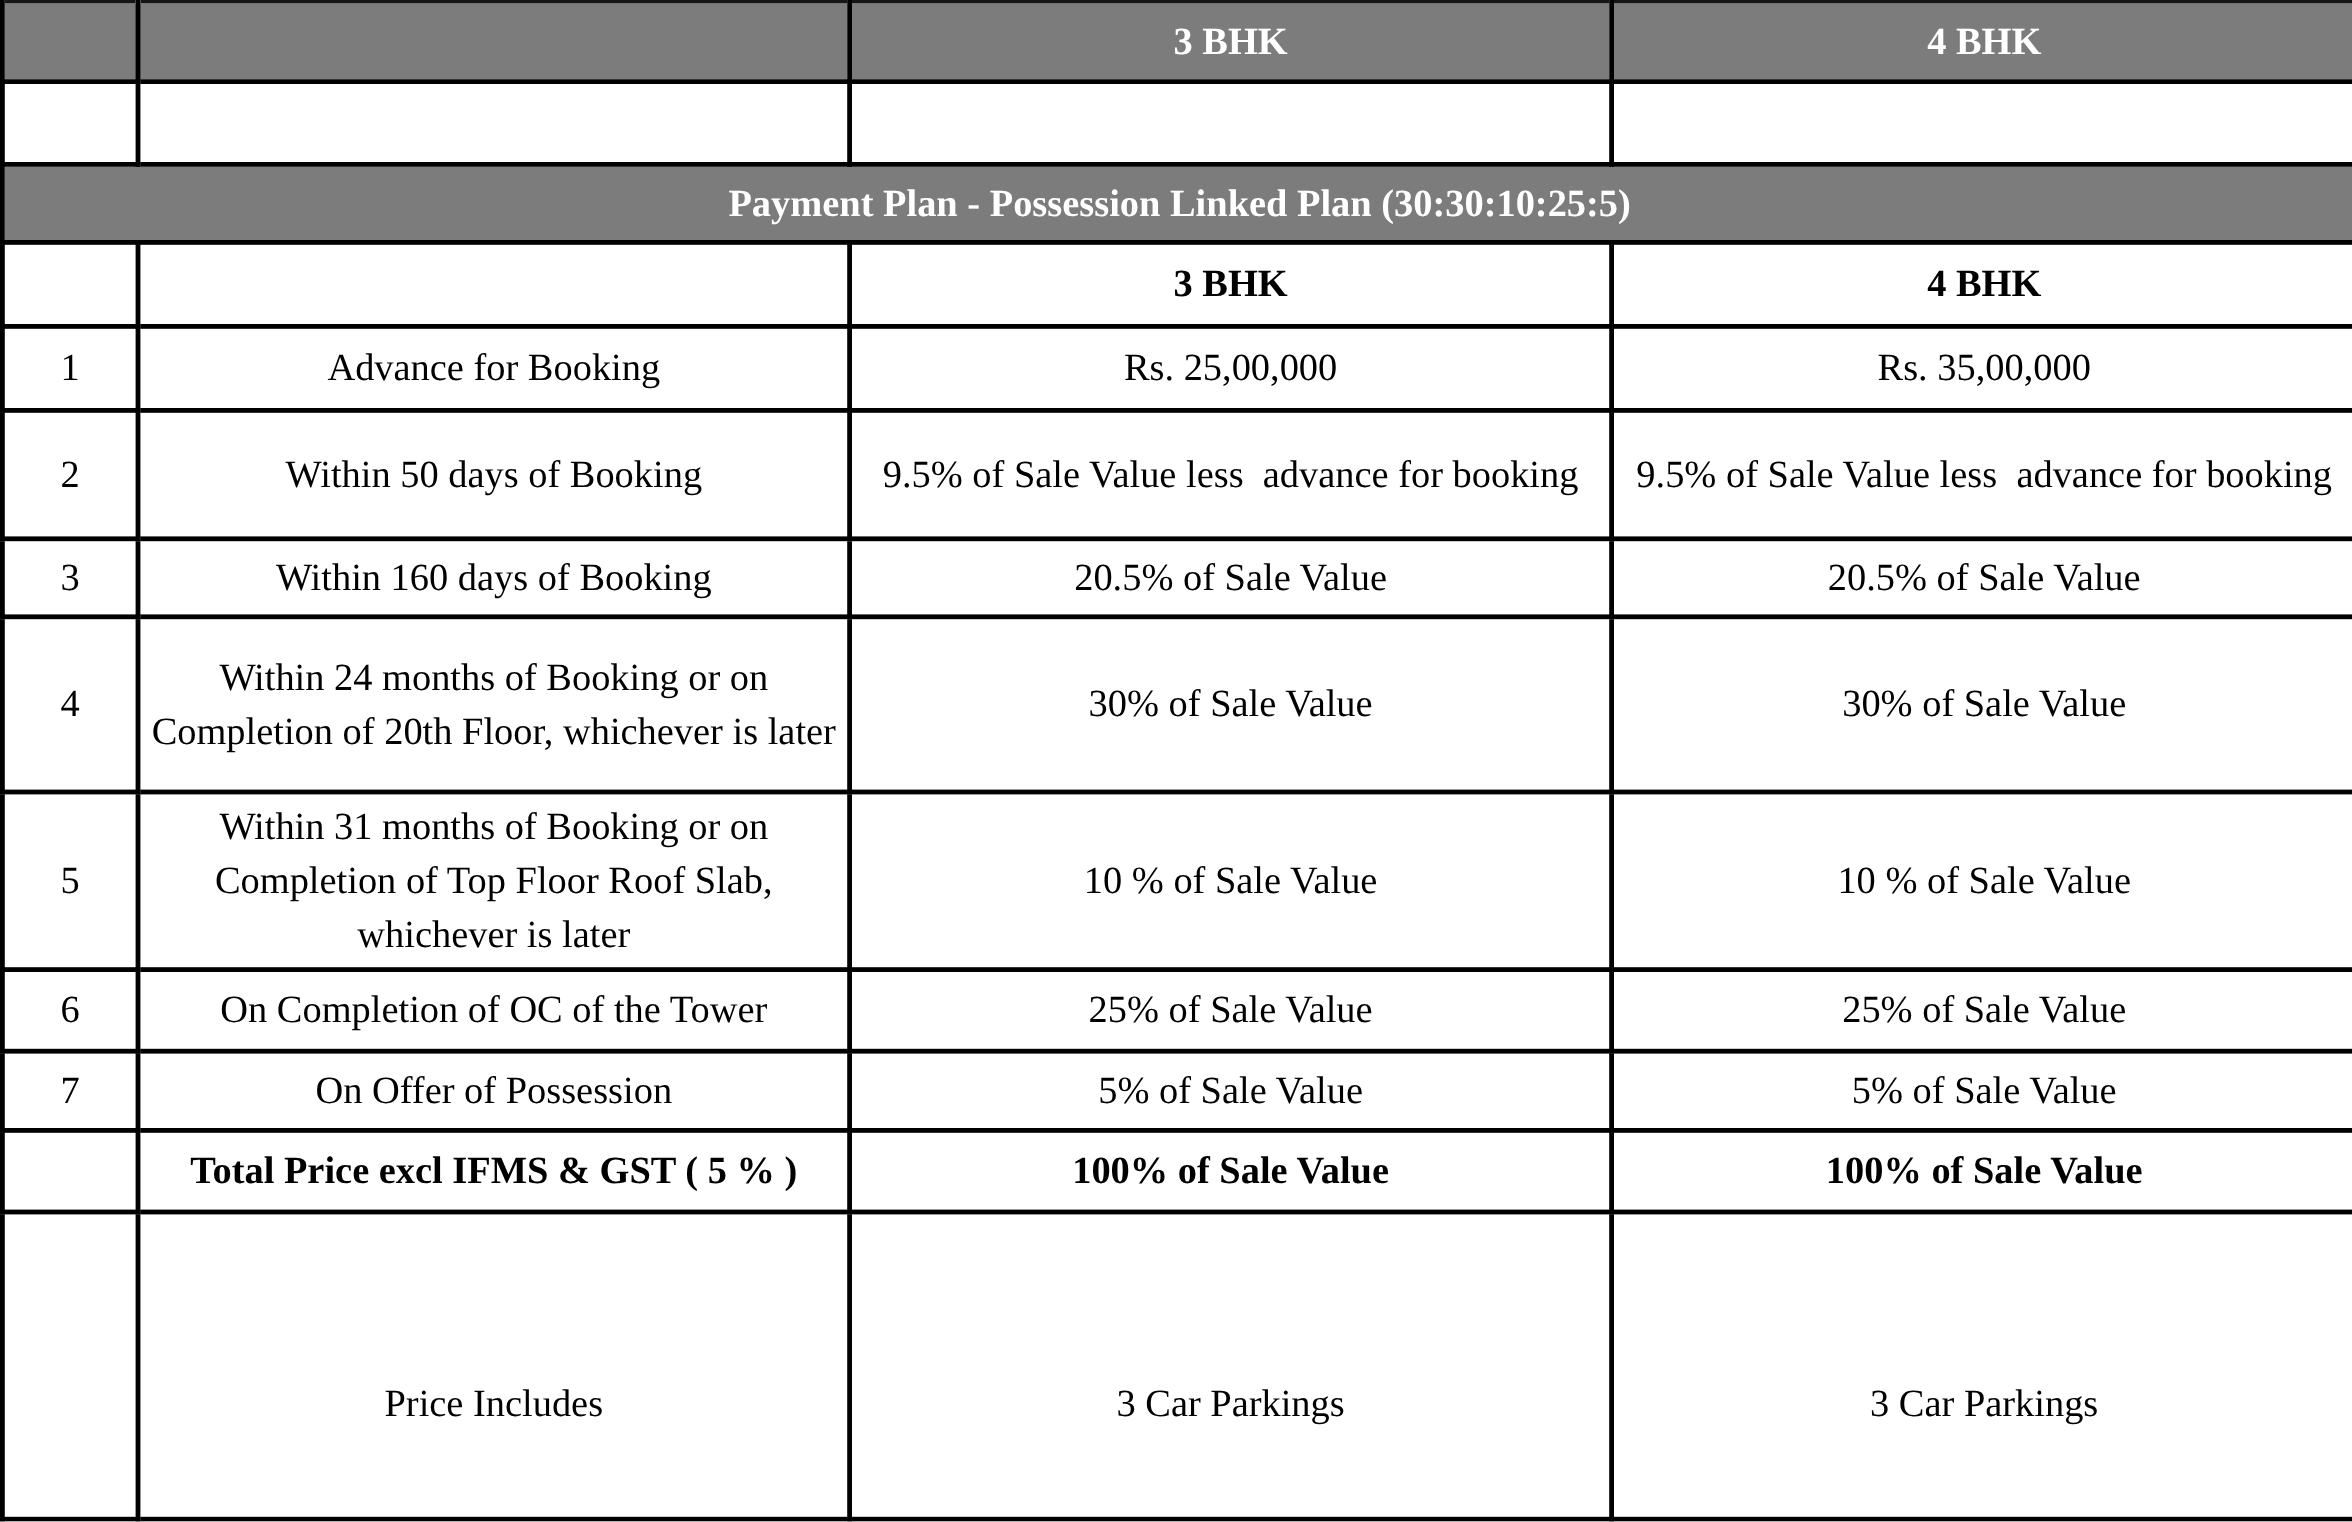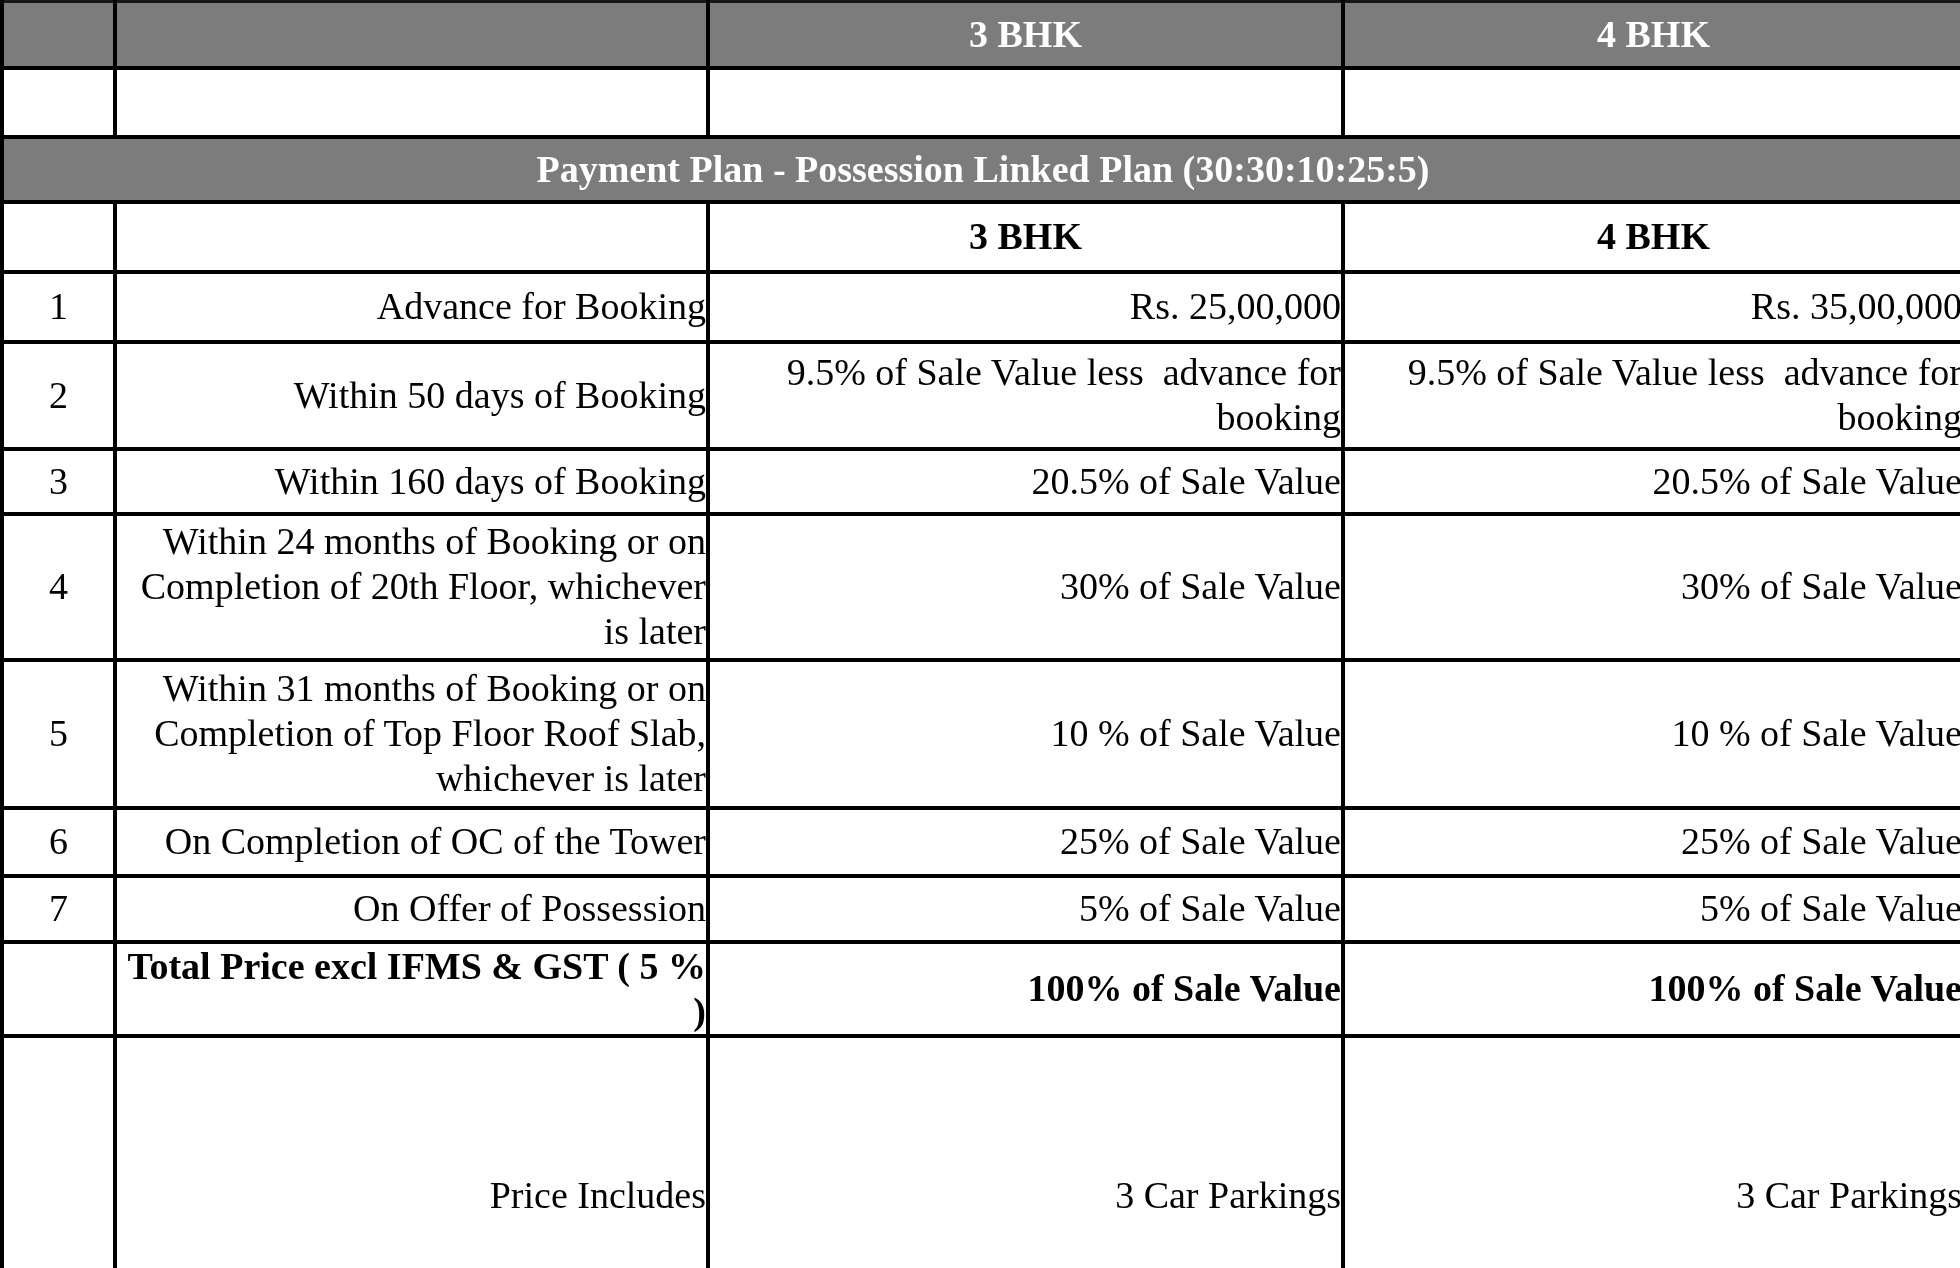--- a/index.html
+++ b/index.html
@@ -15,36 +15,36 @@
     color: #000000;
   }
   table.pp {
     border-collapse: collapse;
     table-layout: fixed;
     width: 1960px;
   }
   table.pp td {
     border: 4px solid #000000;
     vertical-align: middle;
-    font-size: 38px;
+    font-size: 32px;
     line-height: 45px;
     padding: 0;
     overflow: hidden;
     word-wrap: break-word;
   }
   
   col.c-num  { width: 113px; }
   col.c-desc { width: 593px; }
   col.c-b3   { width: 635px; }
   col.c-b4   { width: 619px; }
 
   
   td.num  { text-align: center; }
   td.desc, td.val {
-    text-align: right;
+    text-align: center;
     padding: 4px 8px 4px 24px;
     white-space: pre-wrap;
   }
   td.gray {
     background: #7C7C7C;
   }
   td.hdr-light {
     background: #7C7C7C;
     color: #ffffff;
     font-weight: bold;

